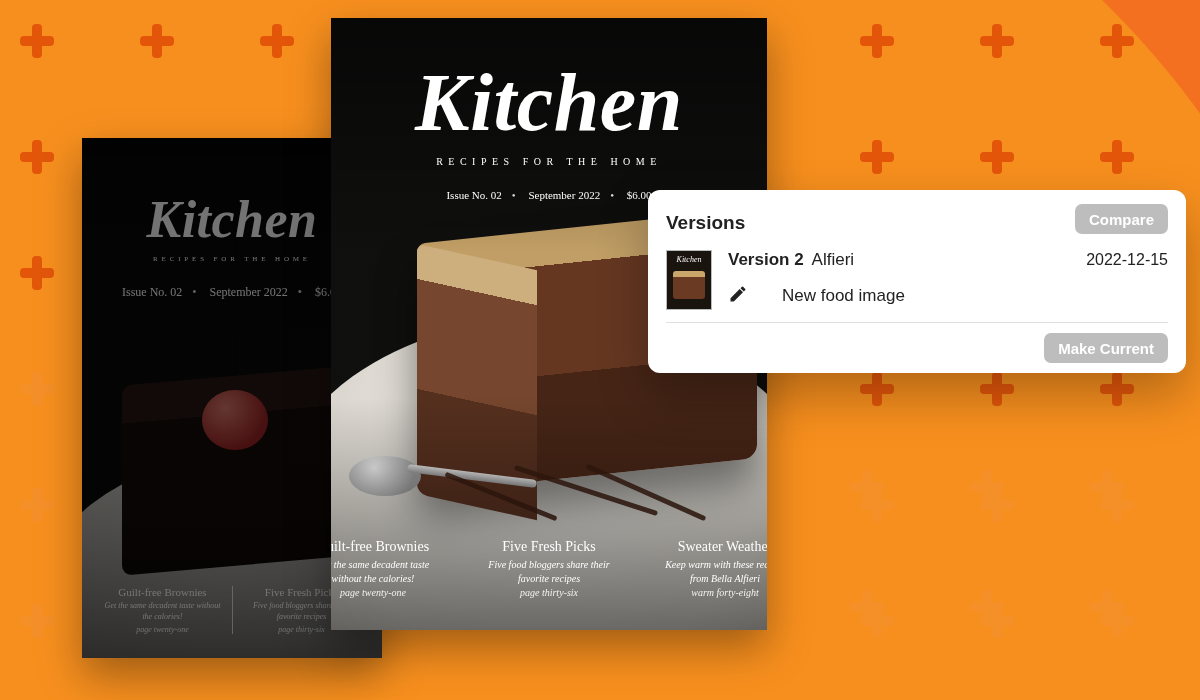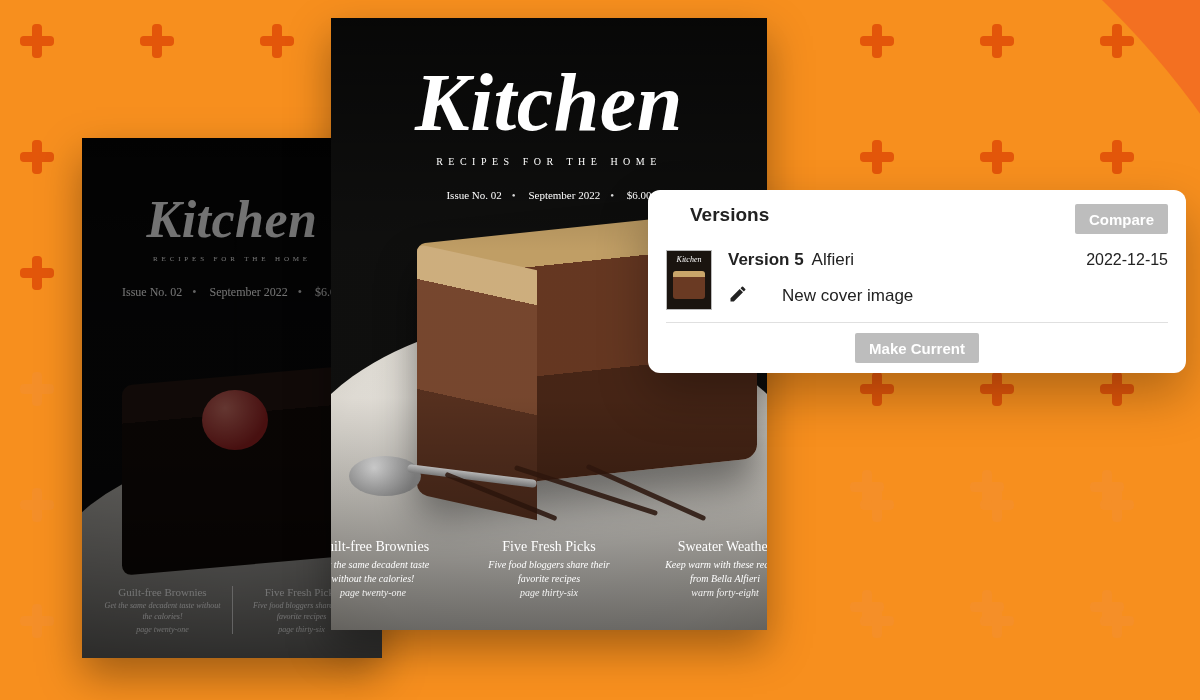--- a/index.html
+++ b/index.html
@@ -78,44 +78,44 @@
     background:radial-gradient(ellipse at 50% 40%,#e9e6df 0%,#d7d3ca 70%);}
   .cake2 .slice{position:absolute;left:40px;top:238px;width:220px;height:190px;
     background:linear-gradient(#2a1710 0 20%,#160c08 20% 100%);border-radius:10px;
     transform:skewY(-5deg);}
   .cake2 .berry{position:absolute;left:120px;top:252px;width:66px;height:60px;border-radius:50%;
     background:radial-gradient(circle at 35% 30%,#ff7a6a,#c21f1f 70%);}
   .cake2 .stem{position:absolute;left:152px;top:70px;width:3px;height:190px;background:#0a0a0a;}
   
   .panel{position:absolute;left:648px;top:190px;width:502px;background:#fff;
     border-radius:12px;box-shadow:0 22px 50px rgba(0,0,0,.28);padding:14px 18px 10px;}
-  .panel .hdr{display:flex;align-items:flex-start;gap:10px;margin-left:24px;}
+  .panel .hdr{display:flex;align-items:flex-end;gap:10px;}
   .panel .hdr h3{margin:0;font-size:19px;font-weight:700;color:#222;flex:1;}
   .btn{display:inline-flex;align-items:center;justify-content:center;height:30px;
-    padding:0 14px;border-radius:2px;font-size:15px;font-weight:600;color:#fff;
+    padding:0 14px;border-radius:7px;font-size:15px;font-weight:600;color:#fff;
     cursor:pointer;user-select:none;}
   .btn.ghost{background:#bdbdbd;}
   .btn.primary{background:#6b6b6b;}
   .panel .row{display:flex;gap:16px;margin-top:16px;border-bottom:1px solid #e0e0e0;
     padding-bottom:12px;}
   .panel .thumb{width:44px;height:58px;border:1px solid #bbb;background:#1a140f;position:relative;
     overflow:hidden;font-family:Georgia,serif;}
   .panel .thumb .t{position:absolute;top:4px;left:0;right:0;text-align:center;color:#fff;
     font-style:italic;font-size:8px;}
   .panel .thumb .cakebit{position:absolute;left:6px;top:20px;width:32px;height:28px;
     background:linear-gradient(#caa66a 0 22%,#6a3a23 22% 100%);border-radius:3px;}
   .panel .info{flex:1;}
   .panel .line1{font-size:17px;color:#222;display:flex;align-items:baseline;gap:8px;}
   .panel .line1 .v{font-weight:700;}
   .panel .line1 .date{margin-left:auto;font-size:16px;color:#222;}
   .panel .line2{font-size:17px;font-weight:700;color:#222;margin-top:2px;}
   .panel .note{display:flex;align-items:center;gap:34px;margin-top:14px;}
   .panel .note .pen{width:20px;}
   .panel .note .txt{font-size:17px;color:#222;}
-  .panel .foot{display:flex;justify-content:center;margin-top:10px;}
+  .panel .foot{display:flex;justify-content:flex-end;margin-top:10px;}
 </style>
 </head>
 <body>
 
 <div class="bg">
   <div class="swoop"></div>
 <div class="plus" style="left: 20px; top: 24px; color: rgb(227, 86, 10);"></div>
     <div class="plus" style="left: 140px; top: 24px; color: rgb(227, 86, 10);"></div>
     <div class="plus" style="left: 260px; top: 24px; color: rgb(227, 86, 10);"></div>
     <div class="plus" style="left: 860px; top: 24px; color: rgb(227, 86, 10);"></div>
@@ -245,31 +245,31 @@
     <div class="btn ghost">Compare</div>
   </div>
 
   <div class="row">
     <div class="thumb">
       <div class="t">Kitchen</div>
         <div class="cakebit"></div>
     </div>
     <div class="info">
       <div class="line1">
-        <span class="v">Version 5</span>
+        <span class="v">Version 2</span>
         <span>Alfieri</span>
         <span class="date">2022-12-15</span>
       </div>
       <div class="note">
         <span class="pen">
           <svg width="20" height="20" viewBox="0 0 24 24" fill="#222">
             <path d="M3 21h4l11-11-4-4L3 17v4zM20.7 7.3a1 1 0 0 0 0-1.4l-2.6-2.6a1 1 0 0 0-1.4 0L15 5l4 4 1.7-1.7z"></path>
           </svg>
         </span>
-        <span class="txt">New cover image</span>
+        <span class="txt">New food image</span>
       </div>
     </div>
   </div>
 
   <div class="foot">
     <div class="btn ghost">Make Current</div>
   </div>
 </div>
 
 </body></html>

